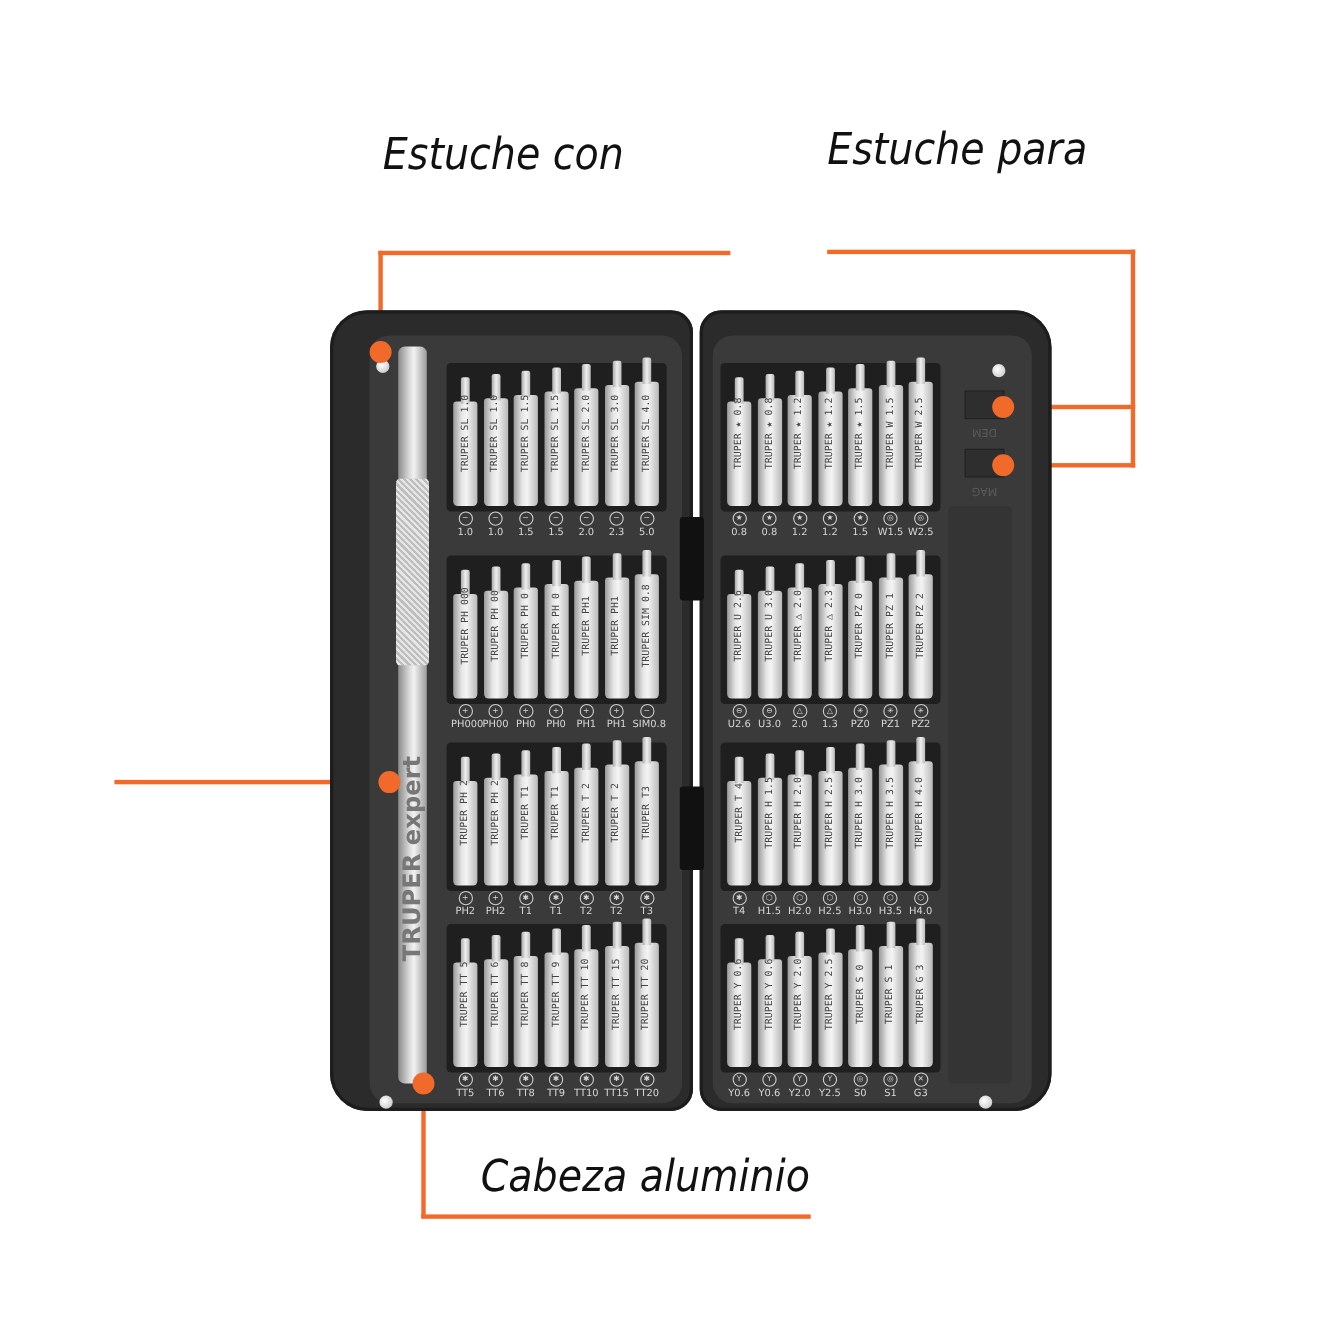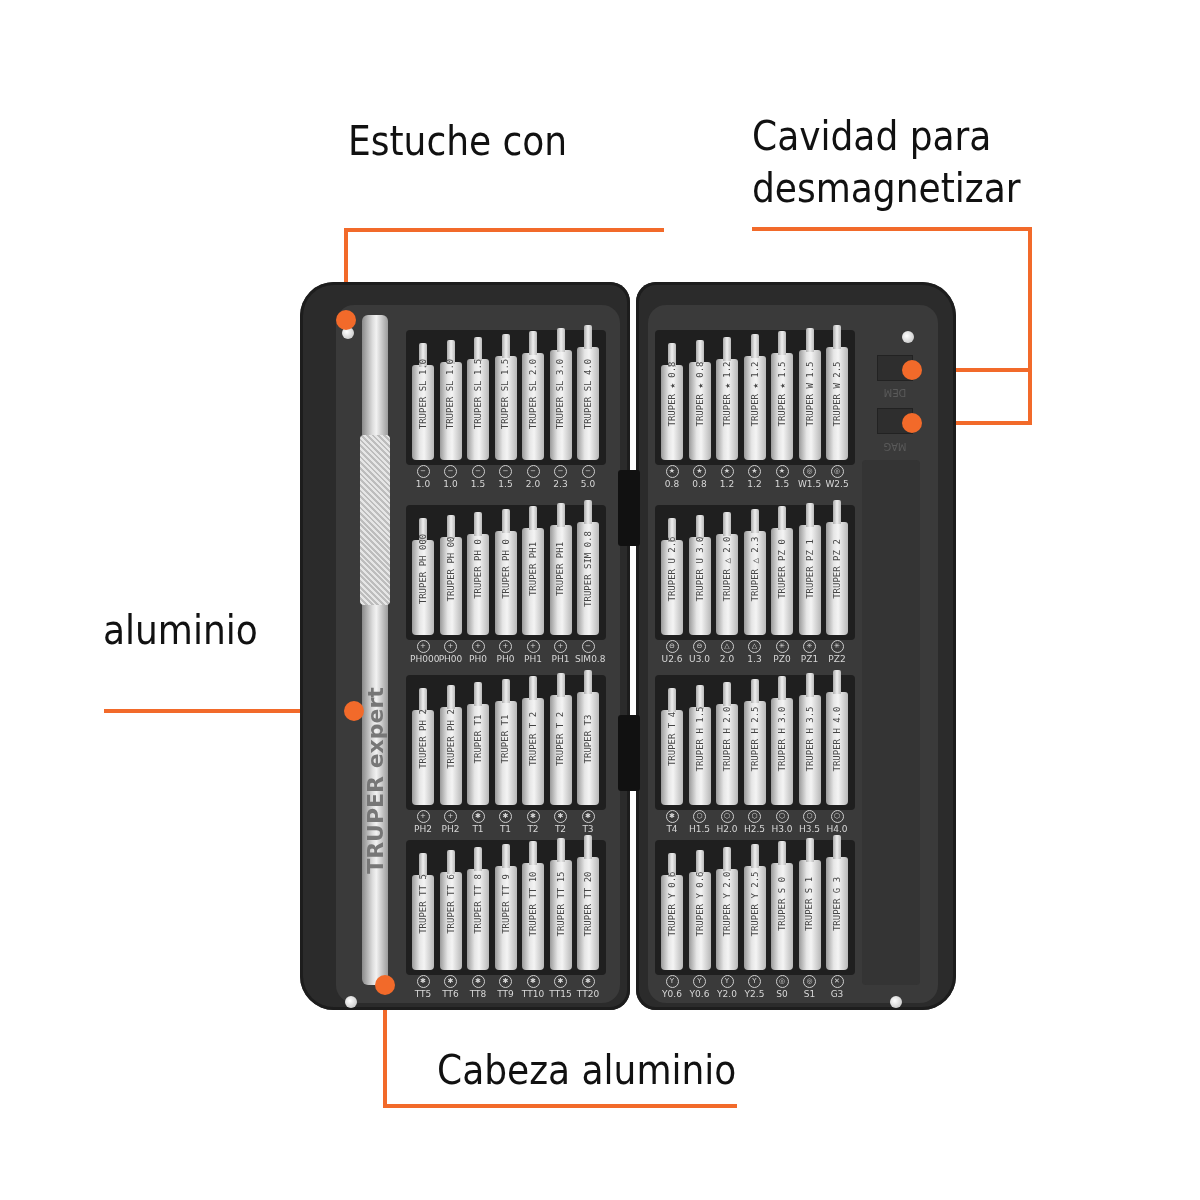--- a/index.html
+++ b/index.html
@@ -1,18 +1,18 @@
 <!DOCTYPE html>
 <html><head>
 <meta charset="utf-8">
 <style>
   html,body{margin:0;padding:0;background:#ffffff;}
   body{width:1200px;height:1200px;position:relative;overflow:hidden;font-family:"DejaVu Sans Condensed","DejaVu Sans",sans-serif;}
   .callout{position:absolute;font-family:"DejaVu Sans","Liberation Sans",sans-serif;font-size:40px;line-height:52px;color:#111;letter-spacing:0px;font-stretch:condensed;transform-origin:left top;}
-  .callout div{white-space:nowrap;}
+  .callout div{white-space:nowrap;font-style:italic;}
   .line{position:absolute;background:#f26a2a;}
   .dot{position:absolute;width:20px;height:20px;border-radius:50%;background:#f26a2a;}
   .case{position:absolute;background:#2b2b2b;border-radius:30px;box-shadow:inset 0 0 0 3px #1d1d1d;}
   .inner{position:absolute;background:#3a3a3a;border-radius:18px;}
   .tray{position:absolute;background:#1f1f1f;border-radius:4px;}
   .bit{position:absolute;bottom:6px;width:22px;background:linear-gradient(90deg,#9a9a9a 0%,#e6e6e6 35%,#f4f4f4 55%,#b8b8b8 100%);border-radius:3px 3px 4px 4px;}
   .bit .tip{position:absolute;left:7px;width:8px;background:linear-gradient(90deg,#aaa,#eee,#bbb);border-radius:2px 2px 0 0;}
   .bit .txt{position:absolute;left:0;width:100%;bottom:6px;height:120px;display:flex;align-items:center;justify-content:center;}
   .bit .txt span{display:block;transform:rotate(-90deg);white-space:nowrap;font-family:"DejaVu Sans Mono",monospace;font-size:9px;color:#444;}
   .lbl{position:absolute;width:26px;text-align:center;font-family:"DejaVu Sans",sans-serif;font-size:9px;color:#d8d8d8;}
@@ -27,25 +27,23 @@
   .demag-txt{position:absolute;width:36px;font-size:10px;color:#5a5a5a;font-family:"DejaVu Sans",sans-serif;text-align:center;transform:rotate(180deg);}
   .hinge{position:absolute;left:618px;width:22px;height:76px;background:#111;border-radius:3px;}
 </style>
 </head>
 <body>
 
 <div class="callout" style="left:348px;top:115px;">
   <div>Estuche con</div>
 </div>
 <div class="callout" style="left:752px;top:110px;">
-  <div>Cavidad para</div>
-  <div>desmagnetizar</div>
+  <div>Estuche para</div>
 </div>
 <div class="callout" style="left:103px;top:604px;">
-  <div>aluminio</div>
 </div>
 <div class="callout" style="left:437px;top:1044px;">
   <div>Cabeza aluminio</div>
 </div>
 
 <div class="line" style="left:344px;top:228px;width:320px;height:4px;"></div>
 <div class="line" style="left:344px;top:228px;width:4px;height:90px;"></div>
 <div class="line" style="left:752px;top:227px;width:280px;height:4px;"></div>
 <div class="line" style="left:1028px;top:227px;width:4px;height:198px;"></div>
 <div class="line" style="left:912px;top:368px;width:120px;height:4px;"></div>

